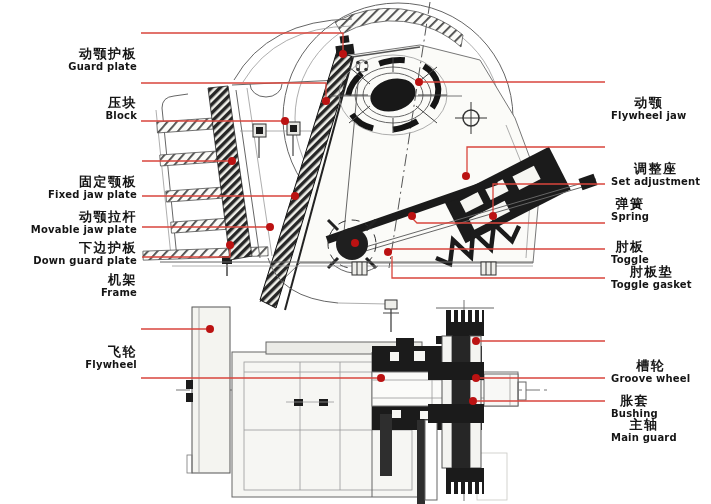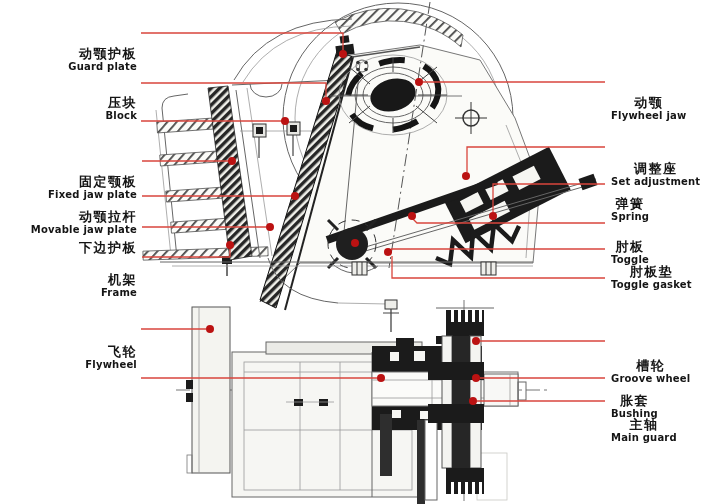--- a/index.html
+++ b/index.html
@@ -311,20 +311,21 @@
   <div class="lbl left" style="top:147px">
     <span class="zh">固定颚板</span>
     <span class="en">Fixed jaw plate</span>
   </div>
   <div class="lbl left" style="top:182px">
     <span class="zh">动颚拉杆</span>
     <span class="en">Movable jaw plate</span>
   </div>
   <div class="lbl left" style="top:213px">
     <span class="zh">下边护板</span>
+    <span class="en">Down guard plate</span>
   </div>
   <div class="lbl left" style="top:245px">
     <span class="zh">机架</span>
     <span class="en">Frame</span>
   </div>
   <div class="lbl left" style="top:317px">
     <span class="zh">飞轮</span>
     <span class="en">Flywheel</span>
   </div>
 

